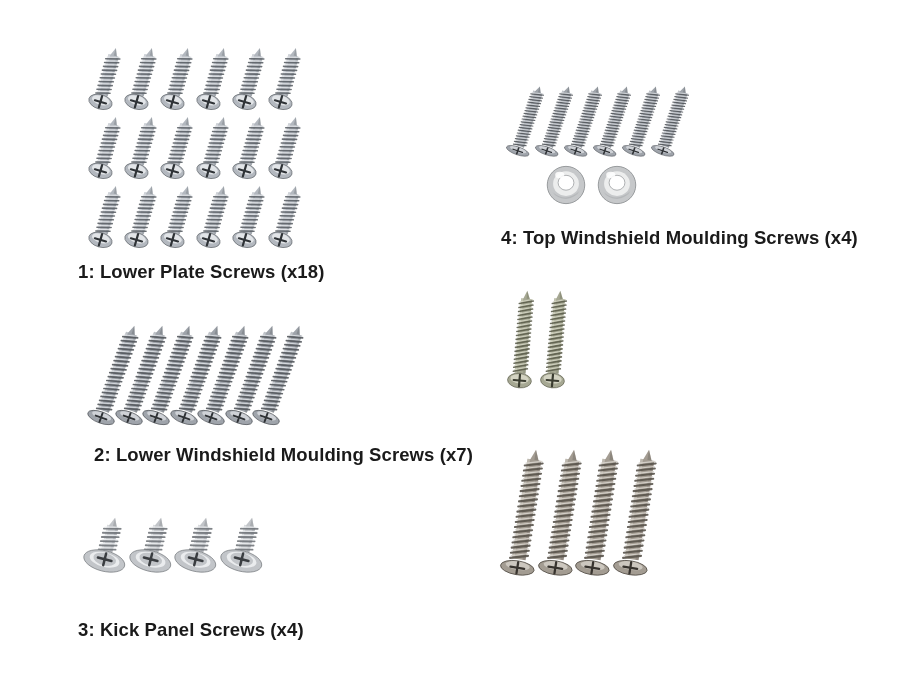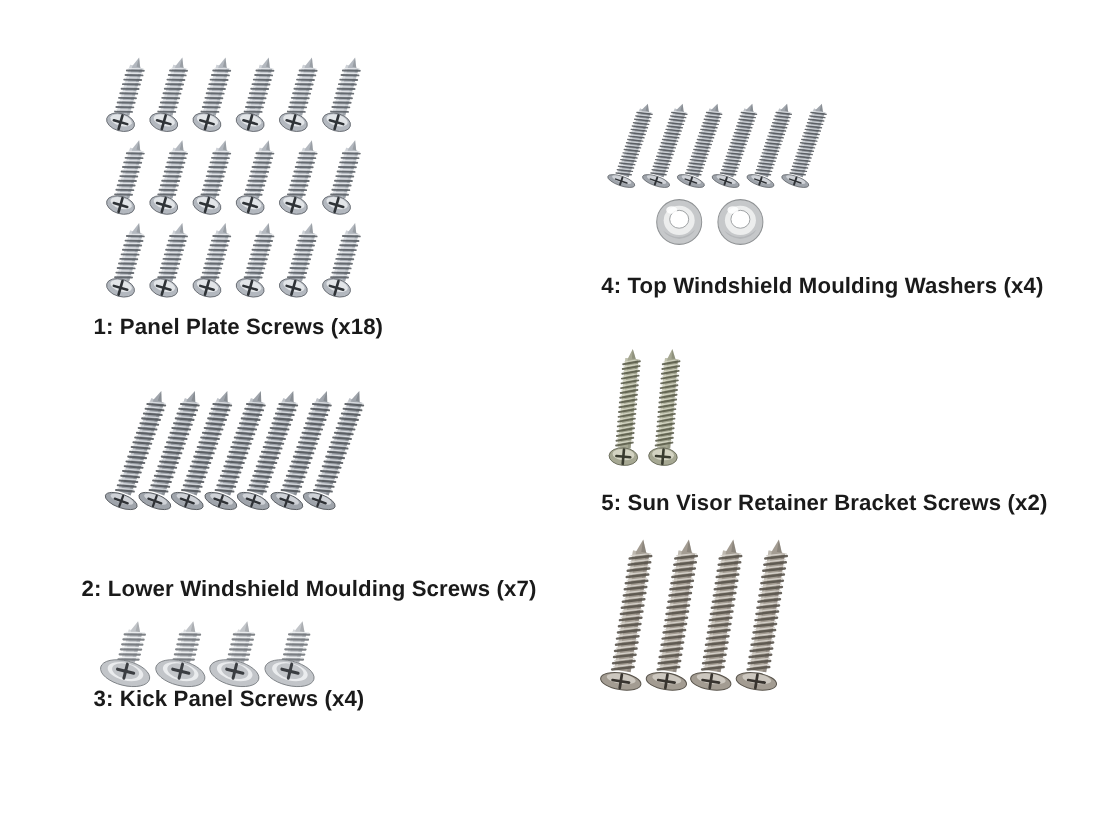--- a/index.html
+++ b/index.html
@@ -342,21 +342,21 @@
           <use href="#sym-screw-pan"></use>
         </svg>
       </div>
 
   <div class="item" style="left: 180px; top: 138px;">
         <svg class="screw-svg" viewBox="0 0 44 100" preserveAspectRatio="none">
           <use href="#sym-screw-pan"></use>
         </svg>
       </div>
 </div>
-  <div class="label" style="left:78px; top:260px;">1: Panel Plate Screws (x18)</div>
+  <div class="label" style="left:78px; top:260px;">1: Lower Plate Screws (x18)</div>
 
   <div class="screw-field g2 metal-steel">
   <div class="item" style="left: 0px; top: 0px;">
         <svg class="screw-svg" viewBox="0 0 46 150" preserveAspectRatio="none">
           <use href="#sym-screw-oval"></use>
         </svg>
       </div>
 
   <div class="item" style="left: 27.5px; top: 0px;">
         <svg class="screw-svg" viewBox="0 0 46 150" preserveAspectRatio="none">
@@ -387,21 +387,21 @@
           <use href="#sym-screw-oval"></use>
         </svg>
       </div>
 
   <div class="item" style="left: 165px; top: 0px;">
         <svg class="screw-svg" viewBox="0 0 46 150" preserveAspectRatio="none">
           <use href="#sym-screw-oval"></use>
         </svg>
       </div>
 </div>
-  <div class="label" style="left:68px; top:443px;margin-top:36px;">2: Lower Windshield Moulding Screws (x7)</div>
+  <div class="label" style="left:94px; top:443px;">2: Lower Windshield Moulding Screws (x7)</div>
 
   <div class="screw-field g3 metal-silver">
   <div class="item" style="left: 0px; top: 0px;">
         <svg class="screw-svg" viewBox="0 0 56 70" preserveAspectRatio="none">
           <use href="#sym-screw-flange"></use>
         </svg>
       </div>
 
   <div class="item" style="left: 45.5px; top: 0px;">
         <svg class="screw-svg" viewBox="0 0 56 70" preserveAspectRatio="none">
@@ -414,21 +414,21 @@
           <use href="#sym-screw-flange"></use>
         </svg>
       </div>
 
   <div class="item" style="left: 136.5px; top: 0px;">
         <svg class="screw-svg" viewBox="0 0 56 70" preserveAspectRatio="none">
           <use href="#sym-screw-flange"></use>
         </svg>
       </div>
 </div>
-  <div class="label" style="left:78px; top:570px;text-align:center;">3: Kick Panel Screws (x4)</div>
+  <div class="label" style="left:78px; top:618px;text-align:center;">3: Kick Panel Screws (x4)</div>
 
   <div class="screw-field g4s metal-steel">
   <div class="item" style="left: 0px; top: 0px;">
         <svg class="screw-svg" viewBox="0 0 46 150" preserveAspectRatio="none">
           <use href="#sym-screw-oval"></use>
         </svg>
       </div>
 
   <div class="item" style="left: 29px; top: 0px;">
         <svg class="screw-svg" viewBox="0 0 46 150" preserveAspectRatio="none">
@@ -467,37 +467,36 @@
         </svg>
       </div>
 
   <div class="item" style="left: 51px; top: 0px;">
         <svg class="washer-svg" viewBox="0 0 48 44" preserveAspectRatio="none">
           <use href="#sym-washer"></use>
         </svg>
       </div>
 </div>
   <div class="label" style="left:501px; top:226px;">
-    <div>4: Top Windshield Moulding Washers (x4)</div>
+    <div>4: Top Windshield Moulding Screws (x4)</div>
   </div>
 
   <div class="screw-field g5 metal-khaki">
   <div class="item" style="left: 0px; top: 0px;">
         <svg class="screw-svg" viewBox="0 0 44 150" preserveAspectRatio="none">
           <use href="#sym-screw-pan-long"></use>
         </svg>
       </div>
 
   <div class="item" style="left: 33px; top: 0px;">
         <svg class="screw-svg" viewBox="0 0 44 150" preserveAspectRatio="none">
           <use href="#sym-screw-pan-long"></use>
         </svg>
       </div>
 </div>
-  <div class="label" style="left:501px; top:407px;">5: Sun Visor Retainer Bracket Screws (x2)</div>
 
   <div class="screw-field g6 metal-taupe">
   <div class="item" style="left: 0px; top: 0px;">
         <svg class="screw-svg" viewBox="0 0 46 150" preserveAspectRatio="none">
           <use href="#sym-screw-oval"></use>
         </svg>
       </div>
 
   <div class="item" style="left: 37.5px; top: 0px;">
         <svg class="screw-svg" viewBox="0 0 46 150" preserveAspectRatio="none">

